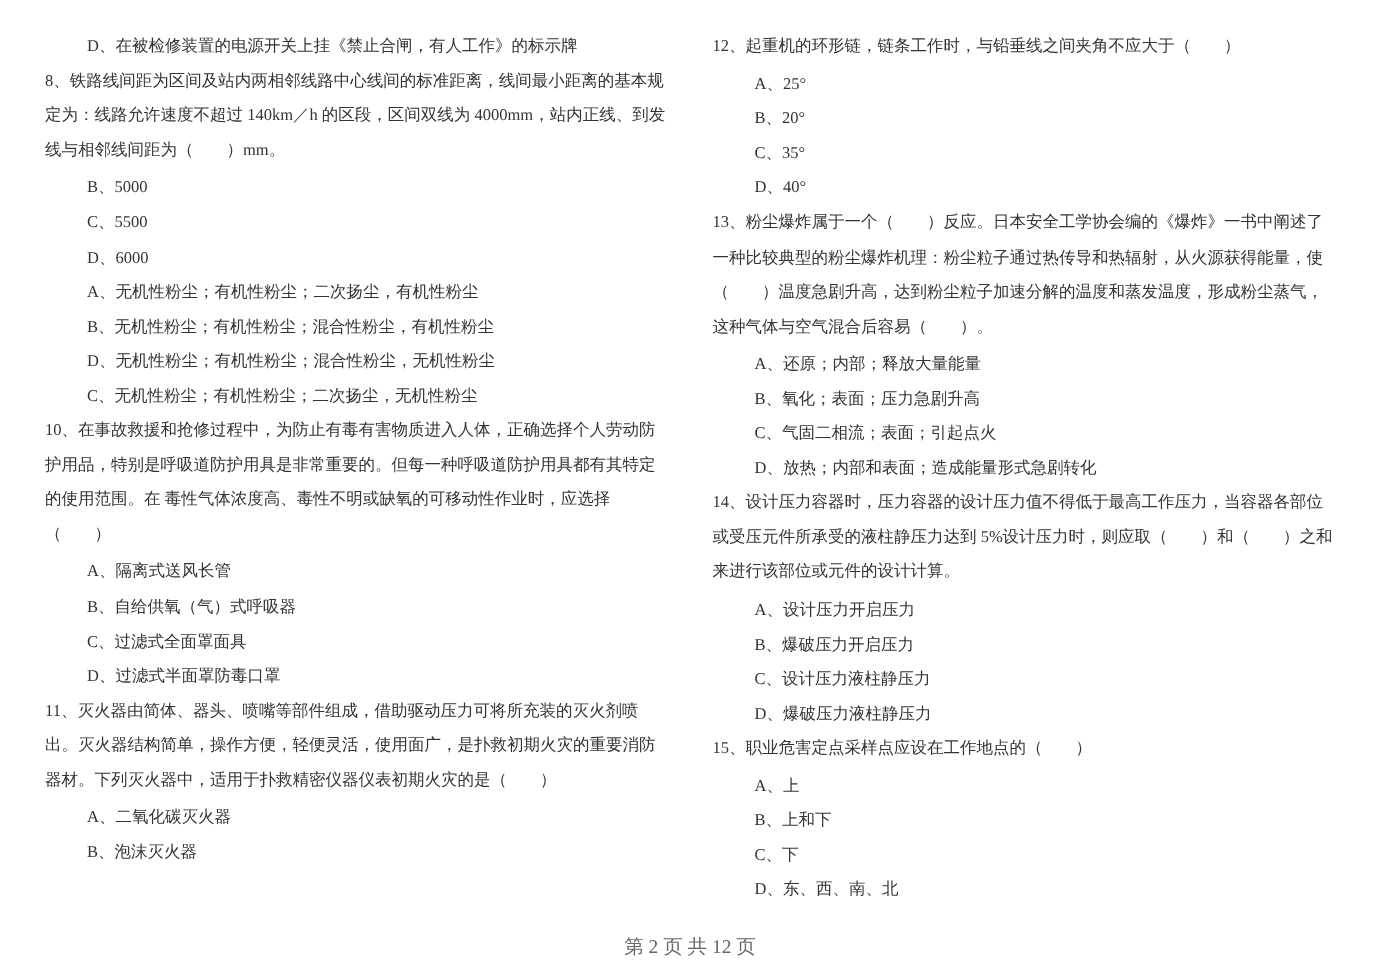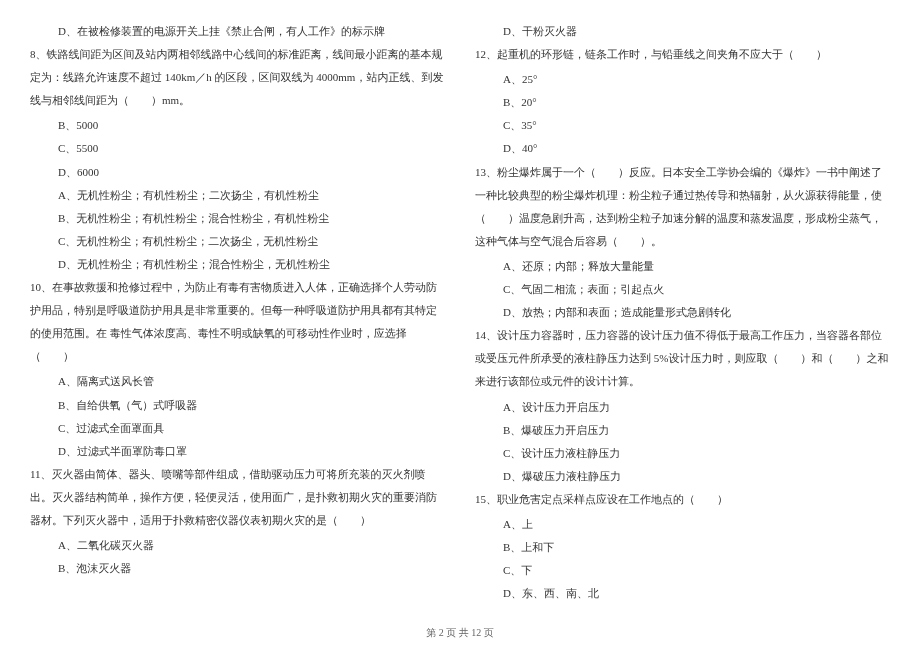--- a/index.html
+++ b/index.html
@@ -24,65 +24,65 @@
     line-height: 2.1;
   }
   .indent { padding-left: 28px; }
   .q { margin-bottom: 2px; }
   .footer {
     position: absolute;
     bottom: 10px;
     left: 0;
     right: 0;
     text-align: center;
-    font-size: 10px;
+    font-size: 13px;
     color: #666;
   }
 </style>
 </head>
 <body>
 
 <div class="page">
 
   <div class="col">
     <div class="indent">D、在被检修装置的电源开关上挂《禁止合闸，有人工作》的标示牌</div>
 
     <div class="q">8、铁路线间距为区间及站内两相邻线路中心线间的标准距离，线间最小距离的基本规定为：线路允许速度不超过 140km／h 的区段，区间双线为 4000mm，站内正线、到发线与相邻线间距为（　　）mm。</div>
     <div class="indent">B、5000</div>
     <div class="indent">C、5500</div>
     <div class="indent">D、6000</div>
 
     <div class="indent">A、无机性粉尘；有机性粉尘；二次扬尘，有机性粉尘</div>
     <div class="indent">B、无机性粉尘；有机性粉尘；混合性粉尘，有机性粉尘</div>
+    <div class="indent">D、无机性粉尘；有机性粉尘；混合性粉尘，无机性粉尘</div>
     <div class="indent">C、无机性粉尘；有机性粉尘；二次扬尘，无机性粉尘</div>
-    <div class="indent">D、无机性粉尘；有机性粉尘；混合性粉尘，无机性粉尘</div>
 
     <div class="q">10、在事故救援和抢修过程中，为防止有毒有害物质进入人体，正确选择个人劳动防护用品，特别是呼吸道防护用具是非常重要的。但每一种呼吸道防护用具都有其特定的使用范围。在 毒性气体浓度高、毒性不明或缺氧的可移动性作业时，应选择（　　）</div>
     <div class="indent">A、隔离式送风长管</div>
     <div class="indent">B、自给供氧（气）式呼吸器</div>
     <div class="indent">C、过滤式全面罩面具</div>
     <div class="indent">D、过滤式半面罩防毒口罩</div>
 
     <div class="q">11、灭火器由简体、器头、喷嘴等部件组成，借助驱动压力可将所充装的灭火剂喷出。灭火器结构简单，操作方便，轻便灵活，使用面广，是扑救初期火灾的重要消防器材。下列灭火器中，适用于扑救精密仪器仪表初期火灾的是（　　）</div>
     <div class="indent">A、二氧化碳灭火器</div>
     <div class="indent">B、泡沫灭火器</div>
 
   </div>
 
   <div class="col">
-    <div class="indent">D、干粉灭火器</div>
 
     <div class="q">12、起重机的环形链，链条工作时，与铅垂线之间夹角不应大于（　　）</div>
     <div class="indent">A、25°</div>
     <div class="indent">B、20°</div>
     <div class="indent">C、35°</div>
     <div class="indent">D、40°</div>
 
     <div class="q">13、粉尘爆炸属于一个（　　）反应。日本安全工学协会编的《爆炸》一书中阐述了一种比较典型的粉尘爆炸机理：粉尘粒子通过热传导和热辐射，从火源获得能量，使（　　）温度急剧升高，达到粉尘粒子加速分解的温度和蒸发温度，形成粉尘蒸气，这种气体与空气混合后容易（　　）。</div>
     <div class="indent">A、还原；内部；释放大量能量</div>
+    <div class="indent">B、氧化；表面；压力急剧升高</div>
     <div class="indent">C、气固二相流；表面；引起点火</div>
     <div class="indent">D、放热；内部和表面；造成能量形式急剧转化</div>
 
     <div class="q">14、设计压力容器时，压力容器的设计压力值不得低于最高工作压力，当容器各部位或受压元件所承受的液柱静压力达到 5%设计压力时，则应取（　　）和（　　）之和来进行该部位或元件的设计计算。</div>
     <div class="indent">A、设计压力开启压力</div>
     <div class="indent">B、爆破压力开启压力</div>
     <div class="indent">C、设计压力液柱静压力</div>
     <div class="indent">D、爆破压力液柱静压力</div>
 
     <div class="q">15、职业危害定点采样点应设在工作地点的（　　）</div>

